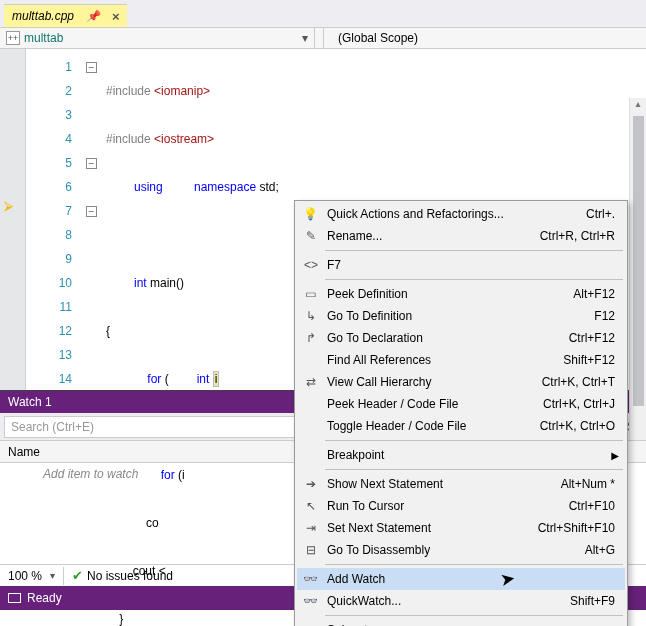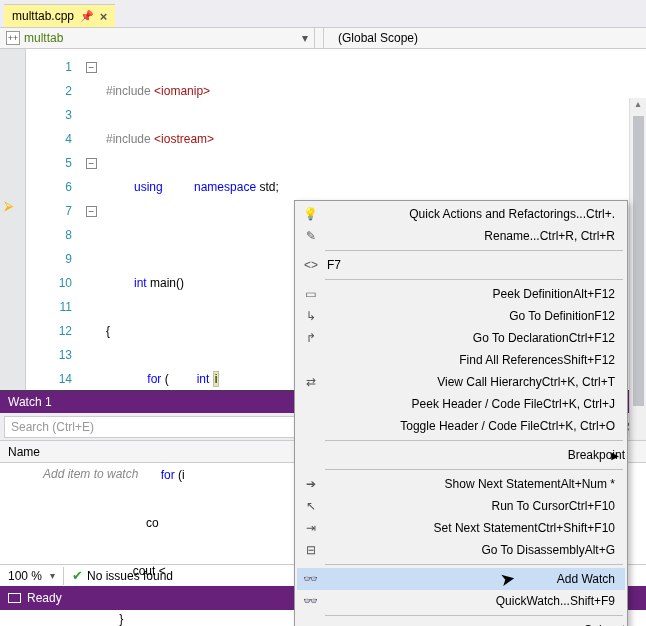--- a/index.html
+++ b/index.html
@@ -1,25 +1,25 @@
 <!DOCTYPE html>
 <html><head>
 <meta charset="utf-8">
 <style>
   * { margin:0; padding:0; box-sizing:border-box; font-family:"Segoe UI",Tahoma,sans-serif; font-size:12px; }
   body { width:646px; height:626px; background:#fff; overflow:hidden; position:relative; }
   .tab-strip { height:27px; background:#eeeef2; display:flex; align-items:flex-end; padding-left:4px; }
-  .file-tab { background:#fff59b; height:23px; display:flex; align-items:center; padding:0 8px; gap:6px; border-top:1px solid #ccc; }
+  .file-tab { background:#fff59b; height:23px; display:flex; align-items:center; padding:0 8px; gap:12px; border-top:1px solid #ccc;font-style:italic; }
   .file-tab span.name { color:#000; }
   .pin-icon { color:#555; font-size:11px; }
   .close-icon { color:#555; font-size:13px; font-weight:bold; }
   .nav-bar { height:22px; border-top:1px solid #ccc; border-bottom:1px solid #ccc; background:#f6f6f6; display:flex; align-items:center; }
   .nav-left { flex:1; display:flex; align-items:center; padding-left:6px; gap:4px; }
   .nav-icon { width:14px; height:14px; border:1px solid #999; display:inline-flex; align-items:center; justify-content:center; font-size:9px; color:#555; background:#fff; }
-  .nav-text { color:#4d7c0f; }
+  .nav-text { color:#0f766e; }
   .nav-drop { color:#555; padding:0 6px; }
   .nav-sep { width:1px; height:20px; background:#ccc; }
   .nav-right { flex:1; display:flex; align-items:center; padding-left:14px; color:#000; }
   .editor-wrap { height:341px; display:flex; background:#fff; position:relative; }
   .break-gutter { width:26px; background:#e6e7e8; border-right:1px solid #d0d0d0; position:relative; }
   .break-arrow { position:absolute; left:4px; top:149px; color:#f3b700; font-size:13px; }
   .lineno-gutter { width:60px; text-align:right; padding-right:14px; padding-top:6px; font-family:Consolas,monospace; font-size:19px; color:#2b91af; line-height:24px; }
   .fold-gutter { width:20px; padding-top:6px; font-family:Consolas,monospace; line-height:24px; color:#888; font-size:13px; }
   .fold-box { display:inline-block; width:11px; height:11px; border:1px solid #888; text-align:center; line-height:9px; font-size:10px; color:#555; background:#fff; }
   .code-area { flex:1; padding-top:6px; font-family:Consolas,monospace; font-size:19px; line-height:24px; white-space:pre; color:#000; position:relative; }
@@ -42,21 +42,21 @@
   .zoom-drop { color:#555; font-size:10px; padding-right:8px; }
   .no-issues-ic { color:#2e9e2e; padding-left:8px; font-size:13px;}
   .no-issues { padding-left:4px; color:#000; }
   .bottom-bar { height:24px; background:#67217a; display:flex; align-items:center; padding-left:8px; color:#fff; gap:6px;}
   .rect-ic { display:inline-block; width:13px; height:10px; border:1.5px solid #fff; }
   
   .ctx { position:absolute; left:294px; top:200px; width:334px; background:#f1f1f2; border:1px solid #9a9a9a; box-shadow:3px 3px 6px rgba(0,0,0,.25); padding:2px 2px; }
   .ctx-row { height:22px; display:flex; align-items:center; position:relative; padding-left:30px; }
   .ctx-row.hover { background:#c9def5; }
   .ctx-icon { position:absolute; left:4px; width:20px; text-align:center; color:#555; font-size:12px; }
-  .ctx-label { flex:1; color:#000;text-align:right; }
+  .ctx-label { flex:1; color:#000; }
   .ctx-sc { color:#000; padding-right:10px; }
   .ctx-arrow { position:absolute; right:6px; color:#000; font-size:10px; }
   .ctx-sep { height:1px; background:#c0c0c4; margin:3px 2px 3px 28px; }
   .cursor { position:absolute; left:500px; top:568px; font-size:18px; color:#000; transform:rotate(-10deg); }
   .scroll-stub { position:absolute; right:0; top:49px; width:17px; height:341px; background:#f0f0f0; border-left:1px solid #ddd;}
   .scroll-thumb { position:absolute; top:18px; left:3px; width:11px; height:290px; background:#c2c3c9; }
   .scroll-arrow { color:#777; font-size:10px; text-align:center;}
 </style>
 </head>
 <body>

